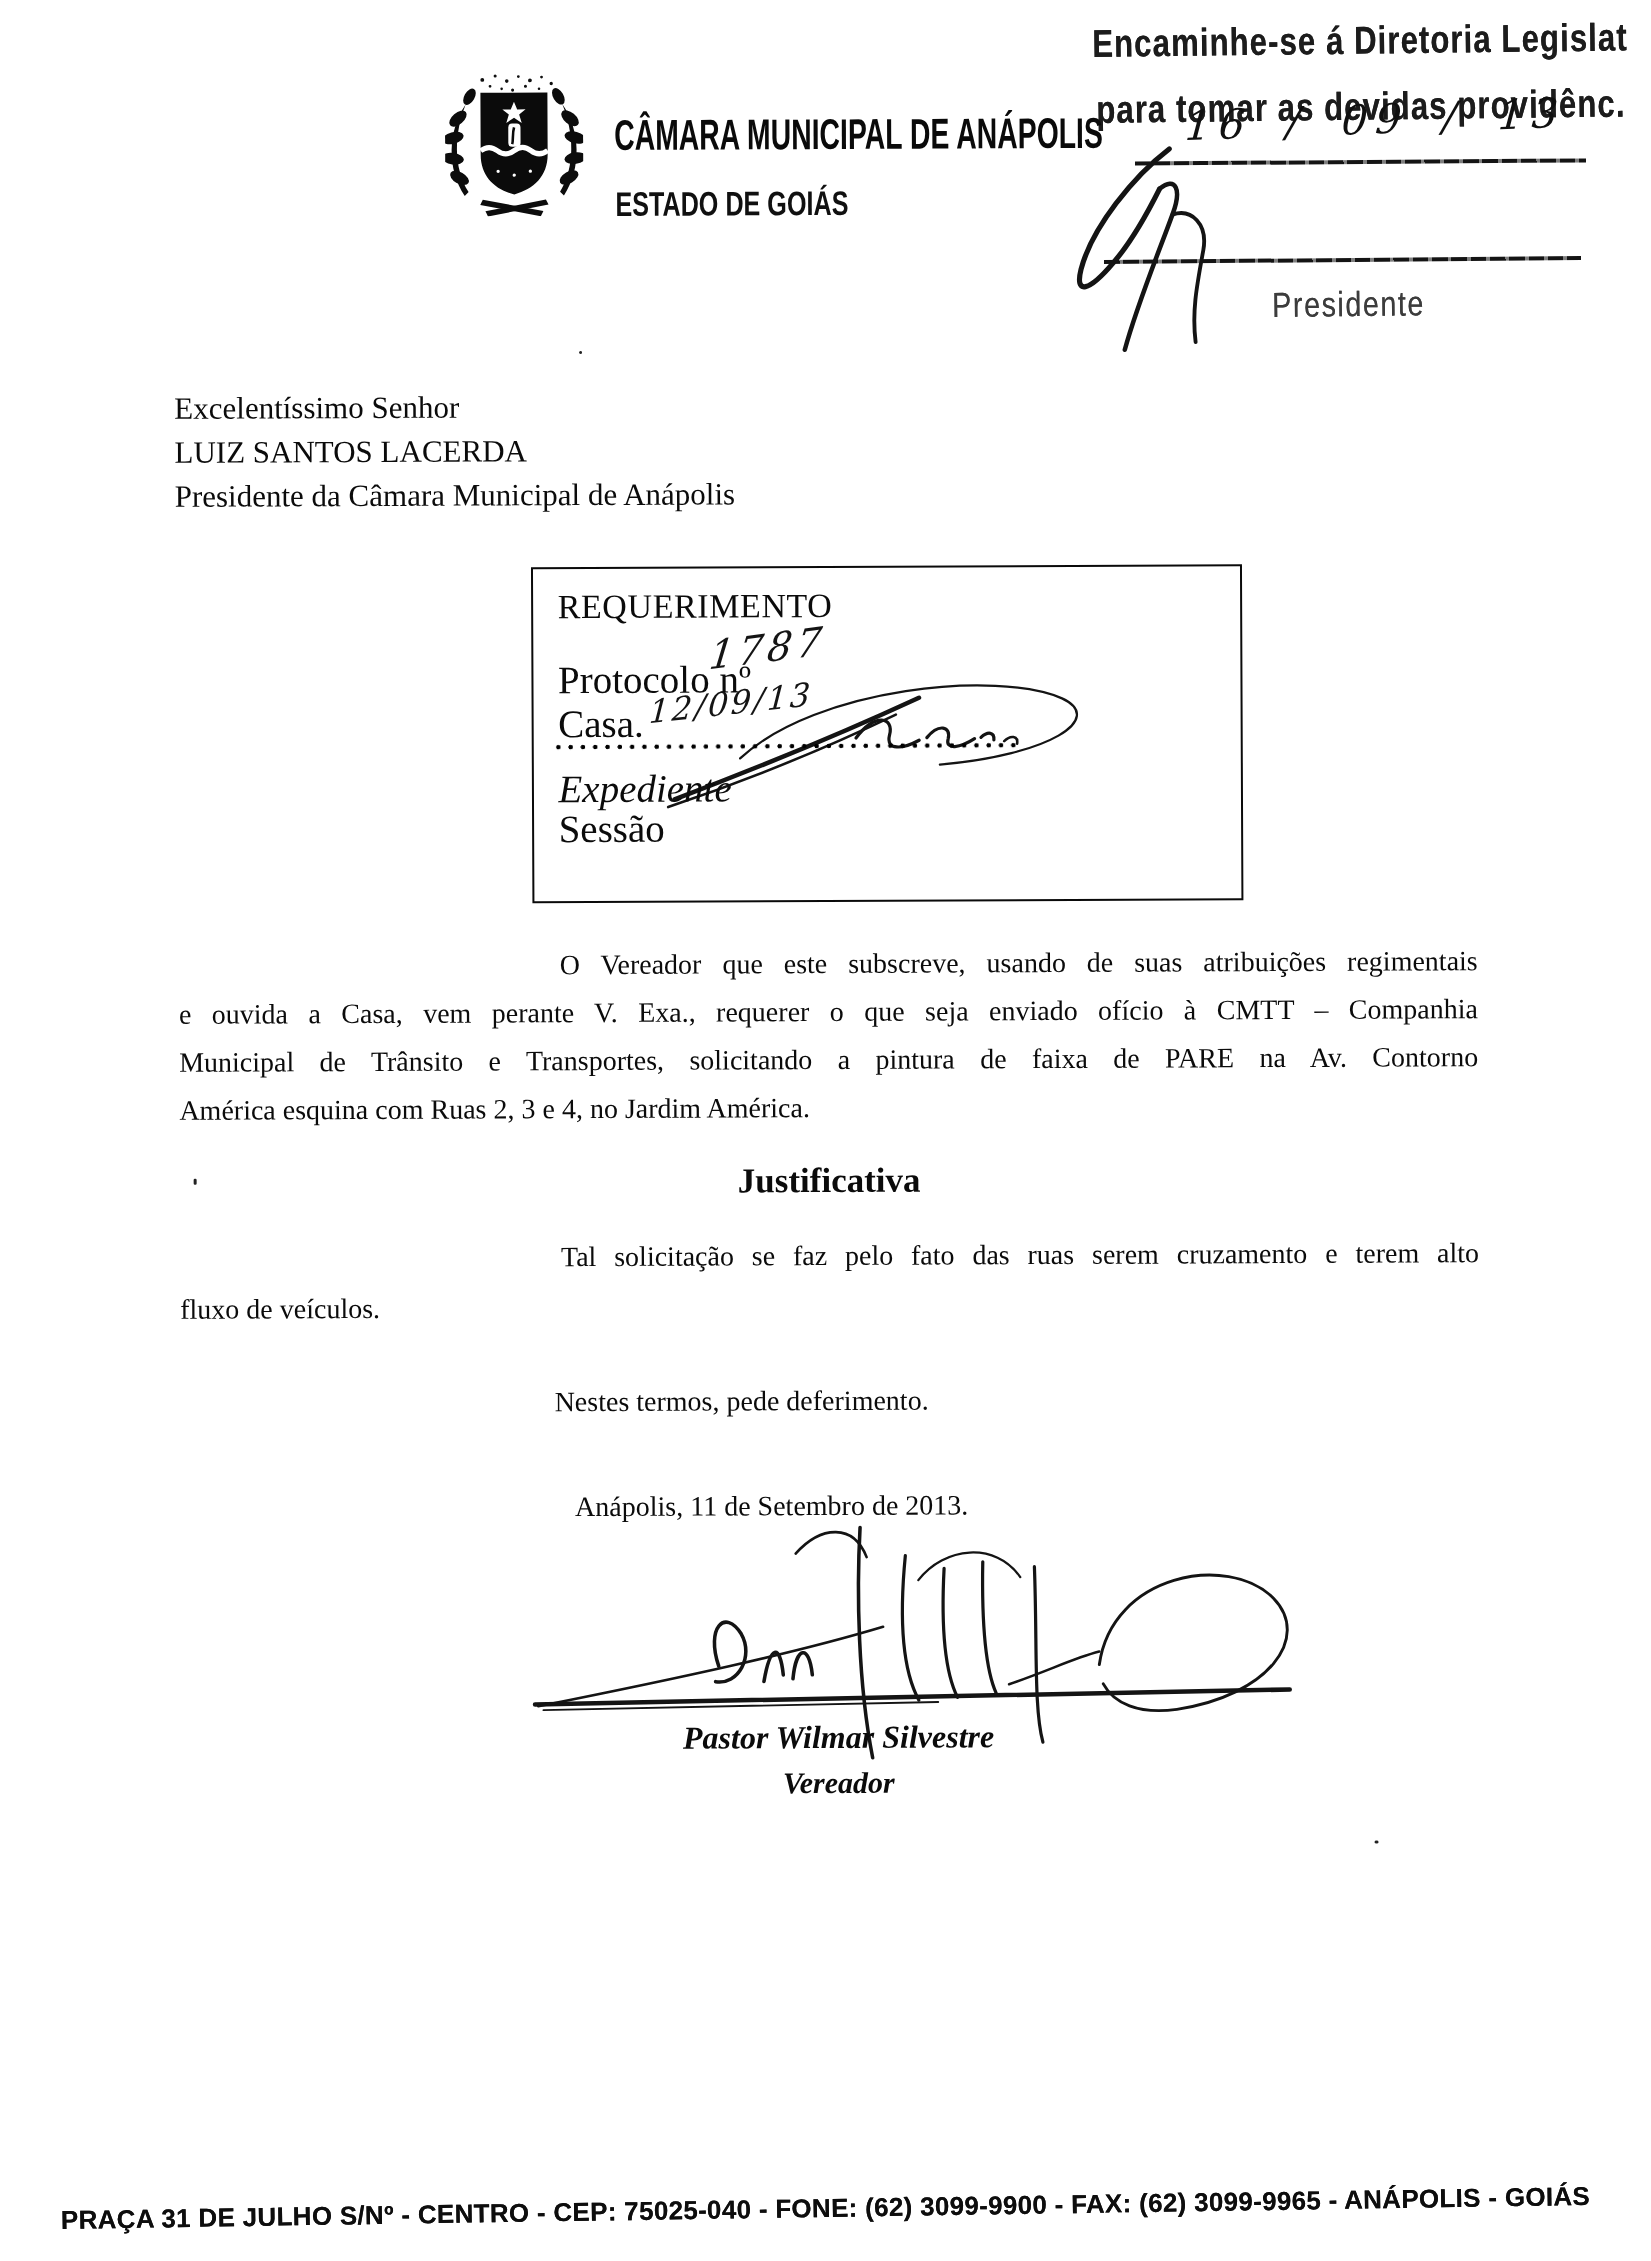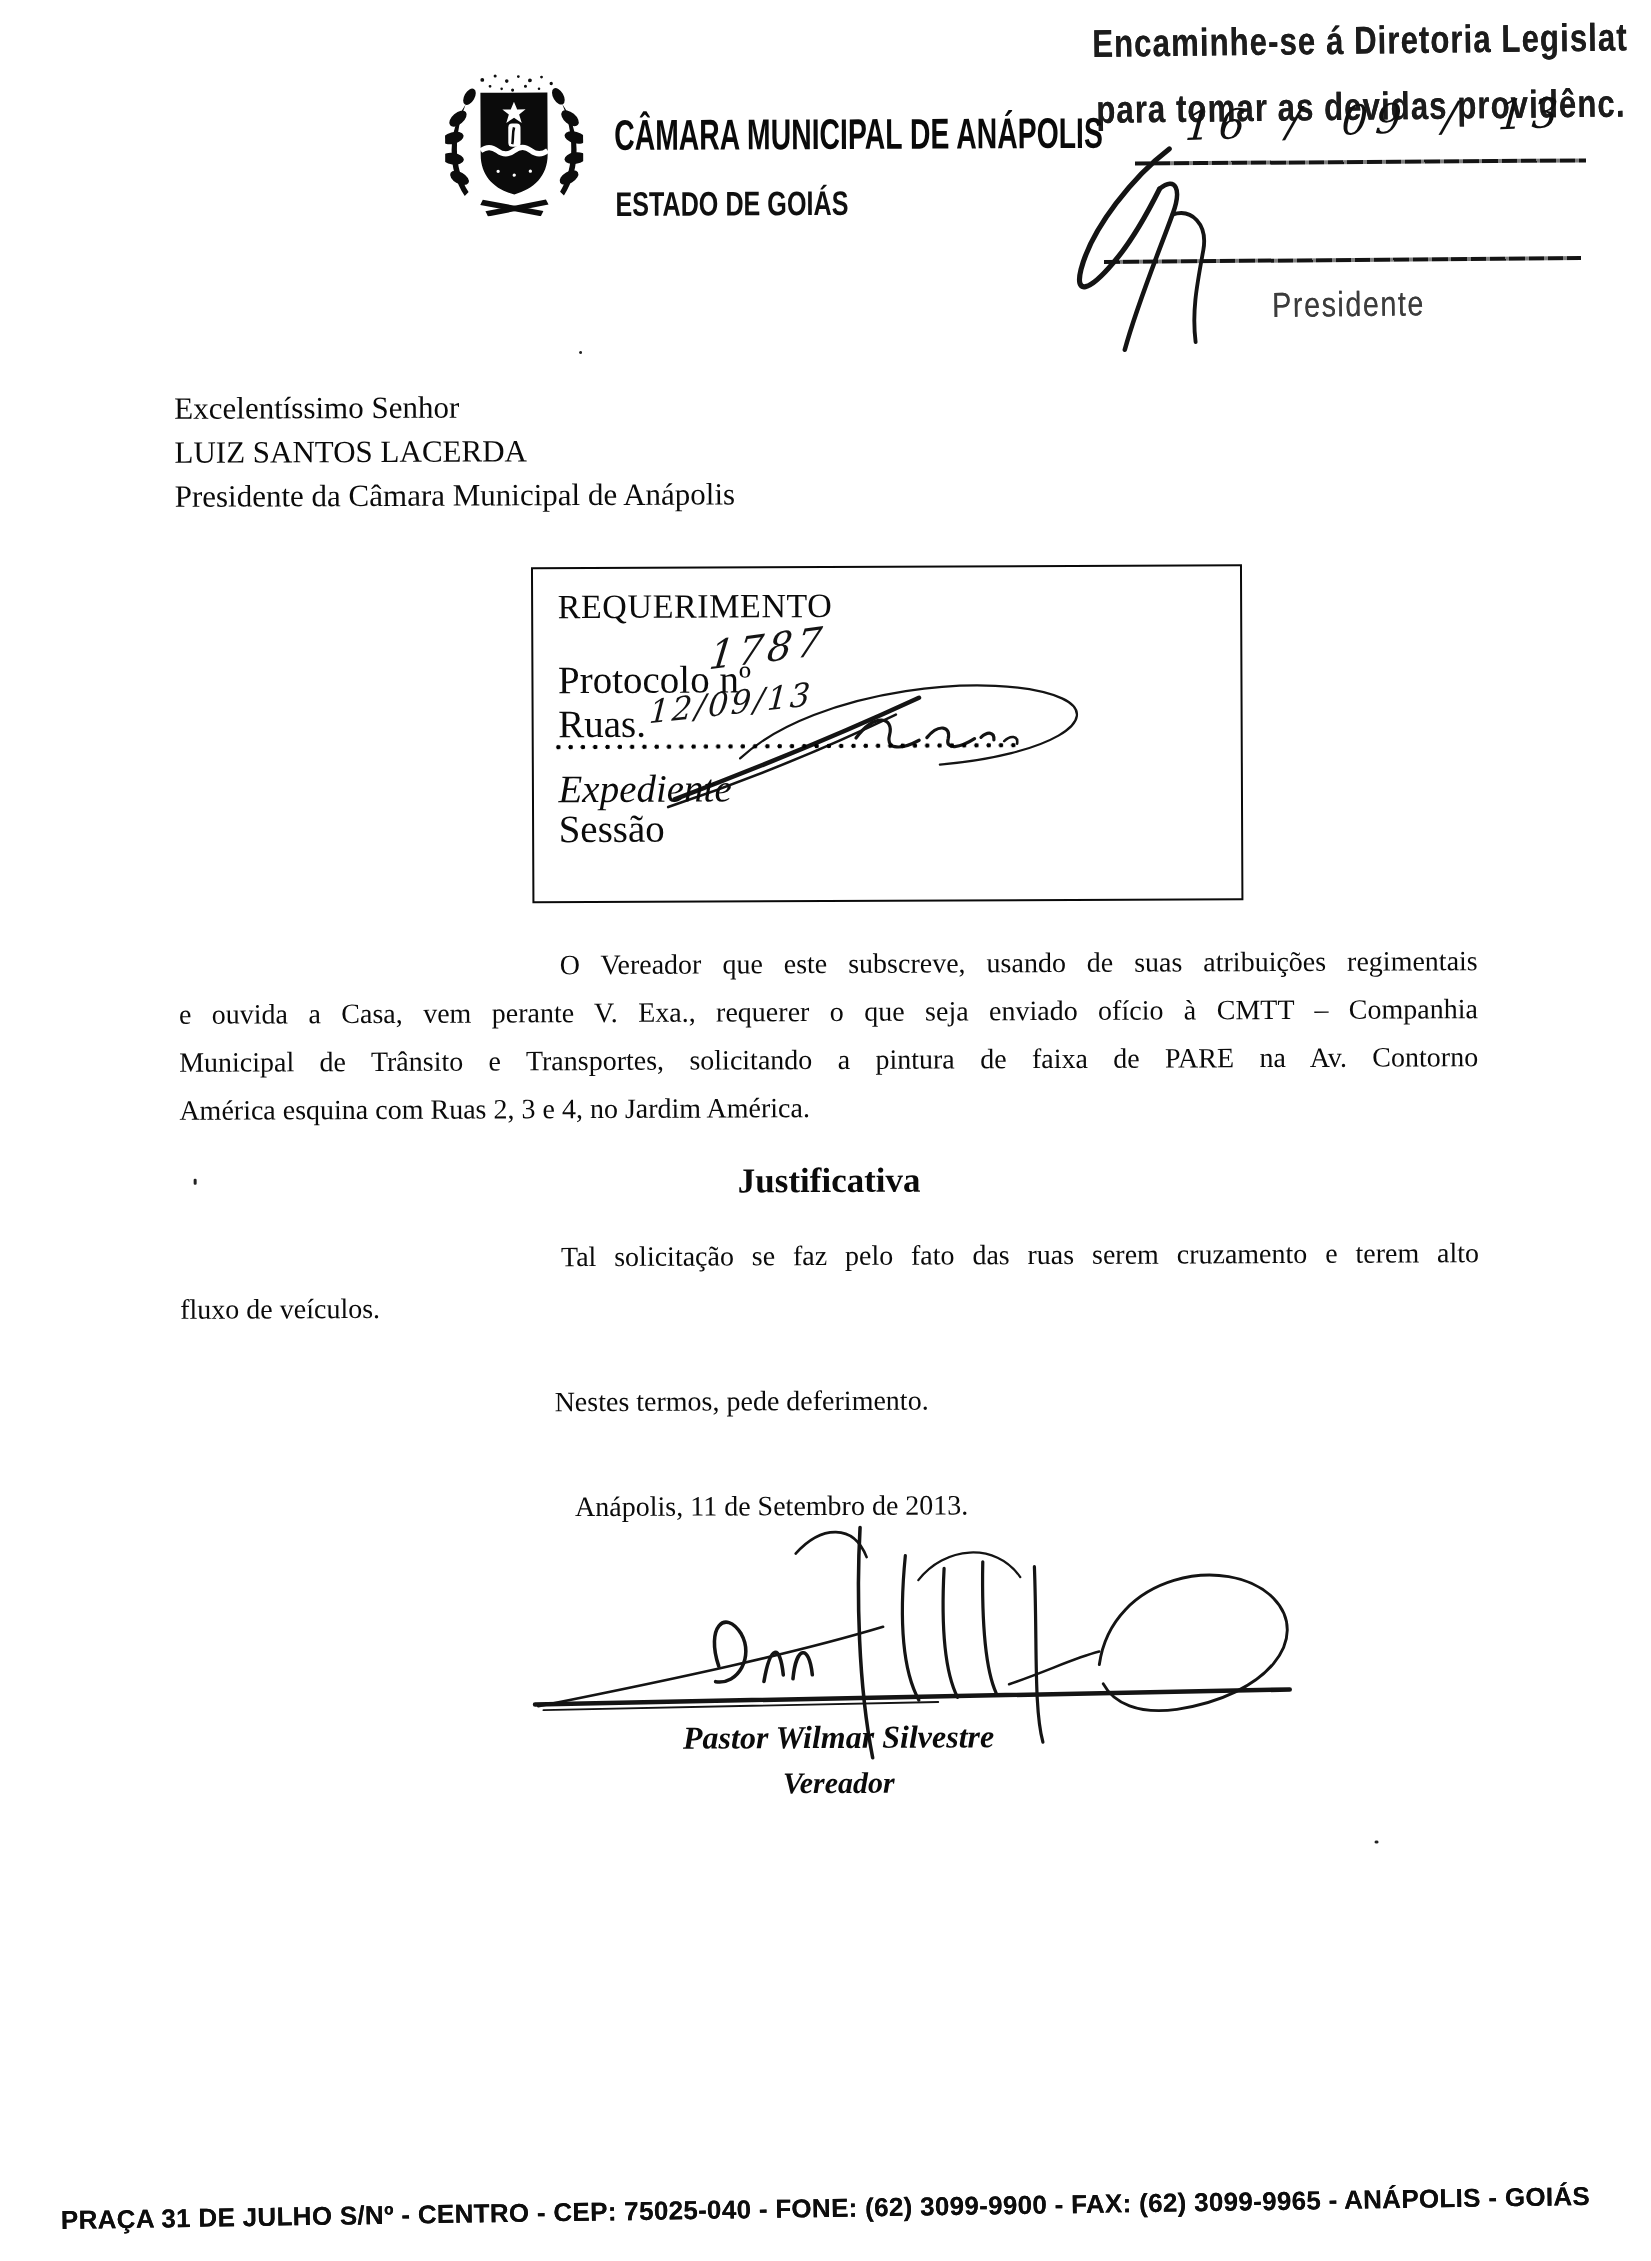--- a/index.html
+++ b/index.html
@@ -170,21 +170,21 @@
     <div class="recipient-line">LUIZ SANTOS LACERDA</div>
     <div class="recipient-line">Presidente da Câmara Municipal de Anápolis</div>
   </div>
 
   <div class="abs protocol-box" style="left:533px;top:566px;width:707px;height:332px;">
     <div class="abs box-title" style="left:24.5px;top:19.3px;">REQUERIMENTO</div>
 
     <div class="abs box-label" style="left:24.5px;top:88px;">Protocolo nº</div>
     <div class="abs hand hand-protocol" style="left:179px;top:64px;">1787</div>
 
-    <div class="abs box-label" style="left:24.5px;top:132px;">Ruas.</div>
+    <div class="abs box-label" style="left:24.5px;top:132px;">Casa.</div>
     <div class="abs hand hand-date" style="left:117px;top:124px;">12/09/13</div>
 
     <svg class="abs ink" style="left:129px;top:90px;" width="451" height="155" viewBox="0 0 700 240">
       <path d="M 18 218 C 120 180, 260 125, 398 62" stroke-width="7"></path>
       <path d="M 8 230 C 110 196, 240 146, 362 88" stroke-width="4"></path>
       <path d="M 120 155 C 240 45, 520 20, 620 64 C 688 96, 600 152, 430 166" stroke-width="3.5"></path>
       <path d="M 300 124 C 330 84, 360 92, 352 120 C 346 144, 372 142, 398 128 M 410 124 C 428 102, 448 106, 443 126 C 438 144, 462 140, 484 126 M 494 124 C 505 114, 515 116, 514 128" stroke-width="5"></path>
       <path d="M 530 130 C 540 120, 552 122, 550 134" stroke-width="4"></path>
     </svg>
 

